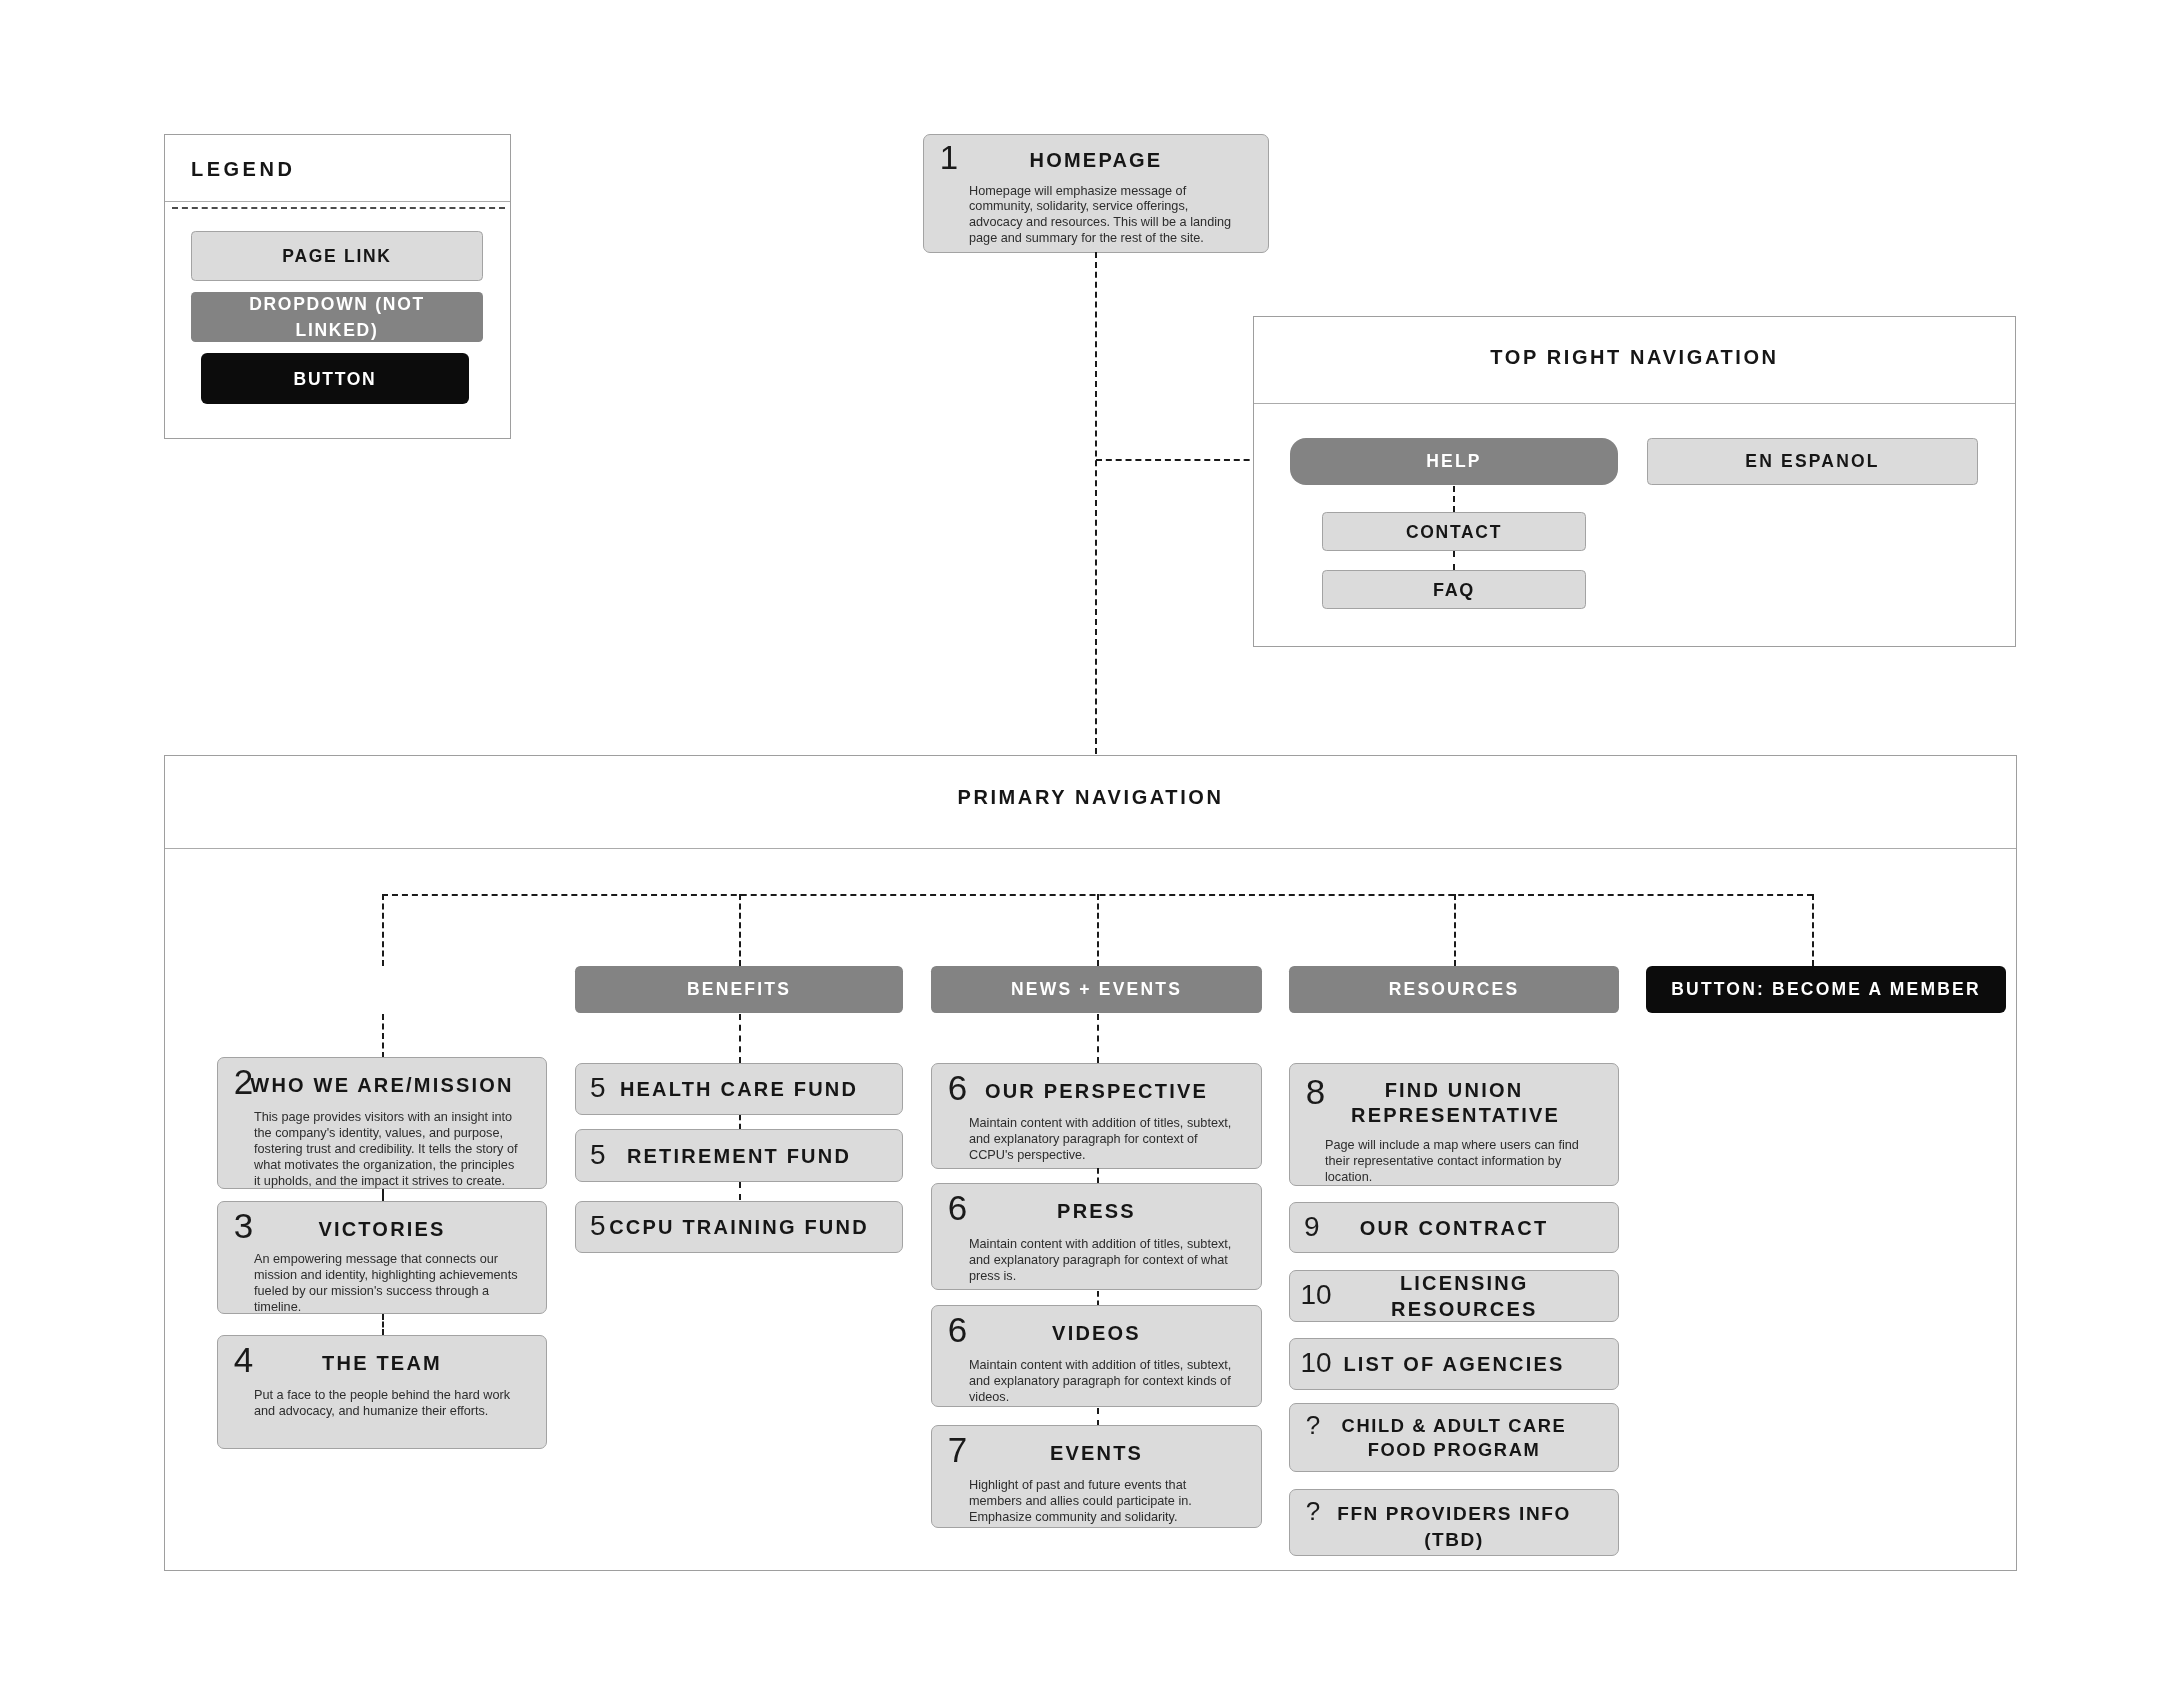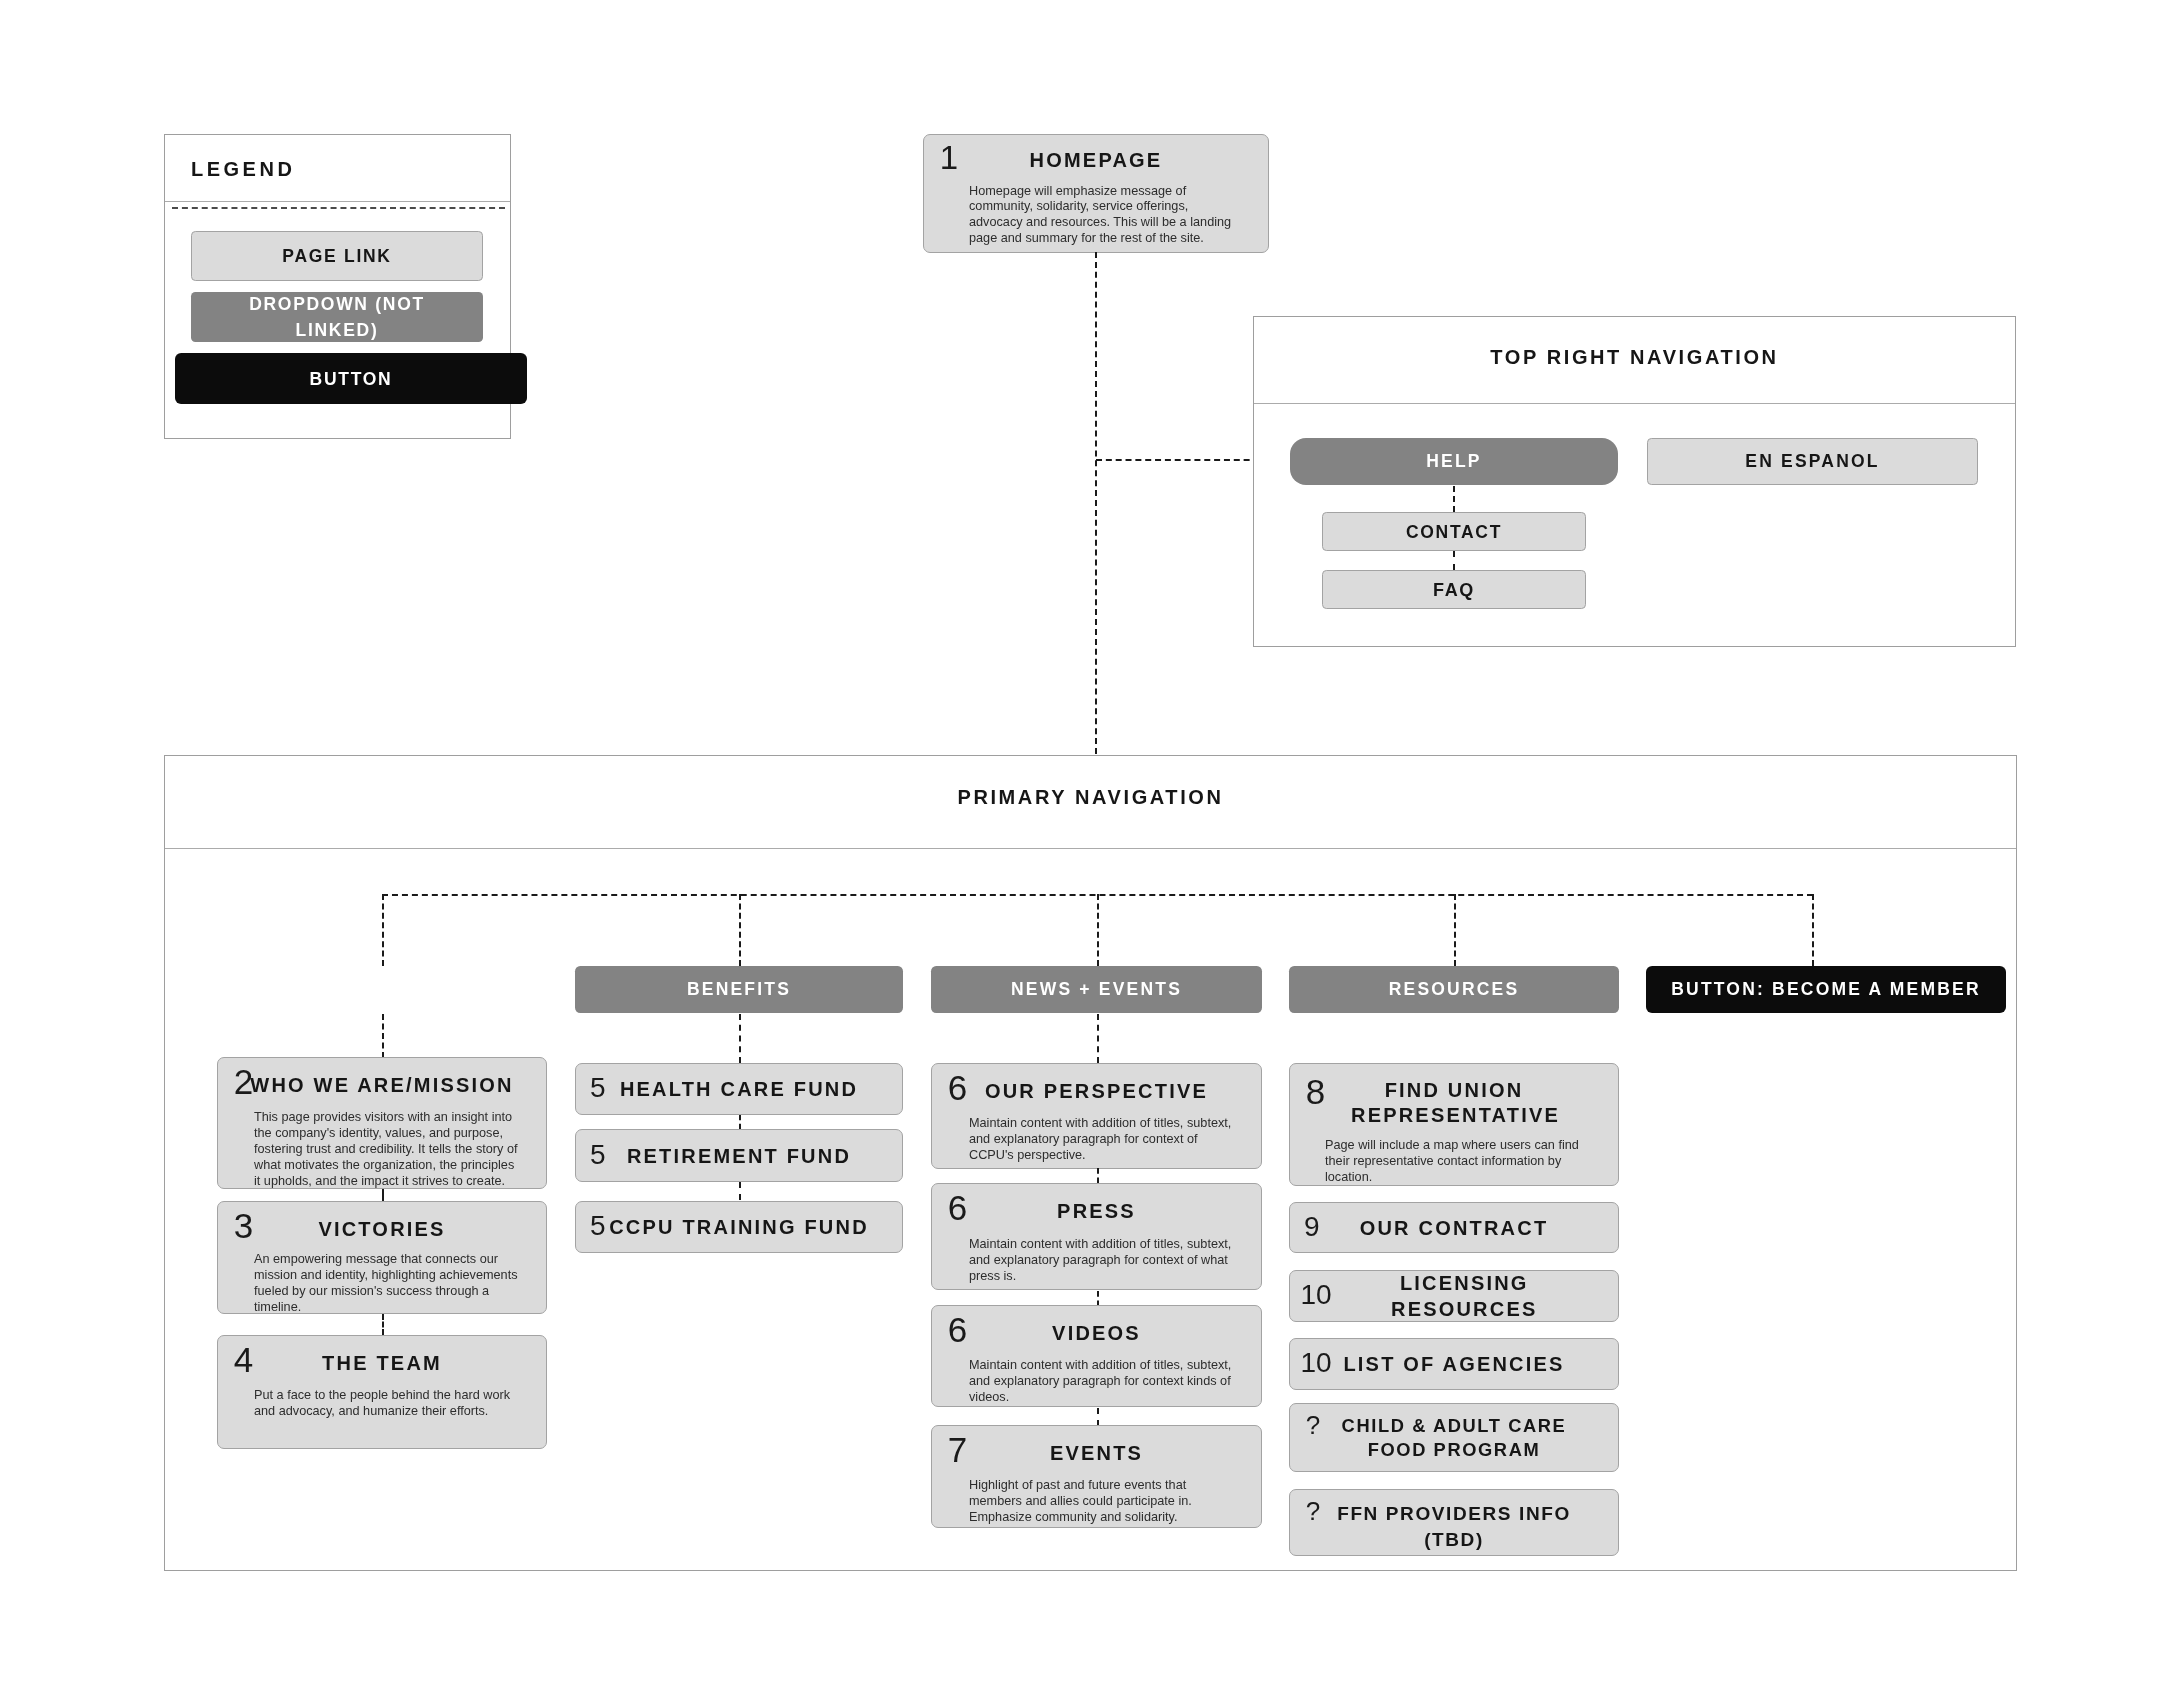--- a/index.html
+++ b/index.html
@@ -51,21 +51,21 @@
     <div class="ctitle left" style="top:23px;padding-left:26px;letter-spacing:3.5px">LEGEND</div>
     <div class="divider" style="top:66px"></div>
     <div class="conn conn-h gray" style="left:7px;top:72px;width:333px"></div>
 
     <div class="node row" style="left:26px;top:96px;width:292px;height:50px;border-radius:4.4px">
       <div class="ntitle" style="font-size:17.5px;letter-spacing:1.7px">PAGE LINK</div>
     </div>
     <div class="node dark row" style="left:26px;top:157px;width:292px;height:50px;border-radius:4.4px">
       <div class="ntitle" style="font-size:17.5px;letter-spacing:1.7px;color:#ffffff">DROPDOWN (NOT LINKED)</div>
     </div>
-    <div class="node black row" style="left:10px;top:218px;width:352px;height:51px">
+    <div class="node black row" style="left:36px;top:218px;width:268px;height:51px">
       <div class="ntitle" style="font-size:17.5px;letter-spacing:1.7px;color:#ffffff">BUTTON</div>
     </div>
   </div>
 
   <div class="node" style="left:923px;top:134px;width:346px;height:119px">
     <span class="num" style="font-size:33px">1</span>
     <div class="ntitle" style="margin-top:12.2px">HOMEPAGE</div>
     <div class="ndesc" style="margin:10.5px 35px 0 45px;font-size:12.7px;line-height:15.7px">Homepage will emphasize message of community, solidarity, service offerings, advocacy and resources. This will be a landing page and summary for the rest of the site.</div>
   </div>
 

